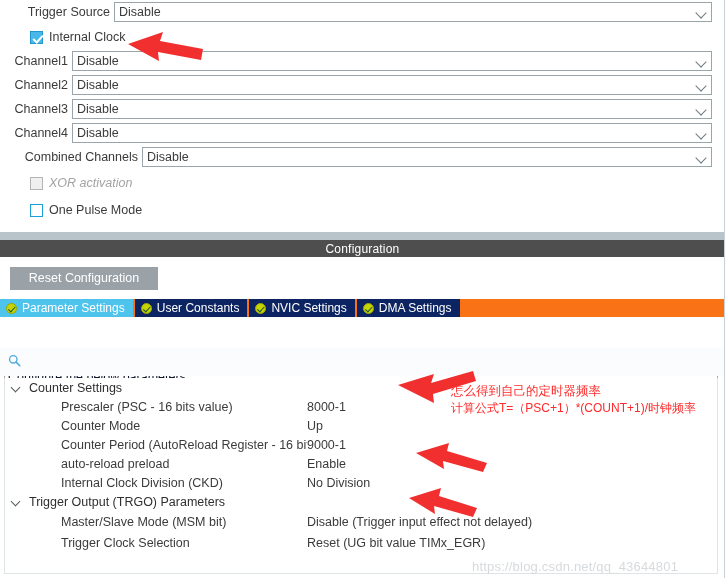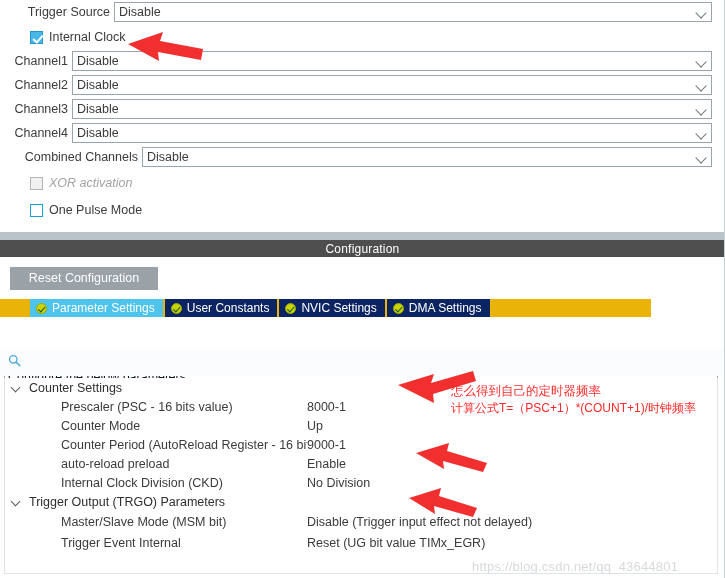--- a/index.html
+++ b/index.html
@@ -116,24 +116,23 @@
     color: #ffffff;
     font-family: "Liberation Sans", sans-serif;
     font-size: 12.5px;
     text-align: center;
     line-height: 23px;
     cursor: default;
   }
 
   
   #tabs {
-    position: absolute; left: 0; top: 299px; width: 651px; height: 18px;
+    position: absolute; left: 0; top: 299px; width: 725px; height: 18px;
     display: flex;
-    background: #eab308;
-    padding-left: 30px;
+    background: #f97316;
   }
   .tab {
     height: 18px;
     display: flex; align-items: center;
     padding: 0 8px 0 6px;
     background: #0c2461;
     color: #ffffff;
     font-size: 12px;
     margin-right: 2px;
     white-space: nowrap;
@@ -397,21 +396,21 @@
   <div class="tree-group">
     <span class="grp-chev"></span>
     <span>Trigger Output (TRGO) Parameters</span>
   </div>
 
   <div class="tree-row" style="height:21px;">
     <span class="pname">Master/Slave Mode (MSM bit)</span>
     <span class="pval">Disable (Trigger input effect not delayed)</span>
   </div>
   <div class="tree-row" style="height:21px;">
-    <span class="pname">Trigger Event Internal</span>
+    <span class="pname">Trigger Clock Selection</span>
     <span class="pval">Reset (UG bit value TIMx_EGR)</span>
   </div>
 
 </div>
 
 <div id="annot-layer">
   <svg width="725" height="578" style="position:absolute;left:0;top:0;">
 
     <g>
       <polygon points="128,44 163,32 160,41 203,49 201,60 158,52 159,61" fill="#f12f2f"></polygon>

